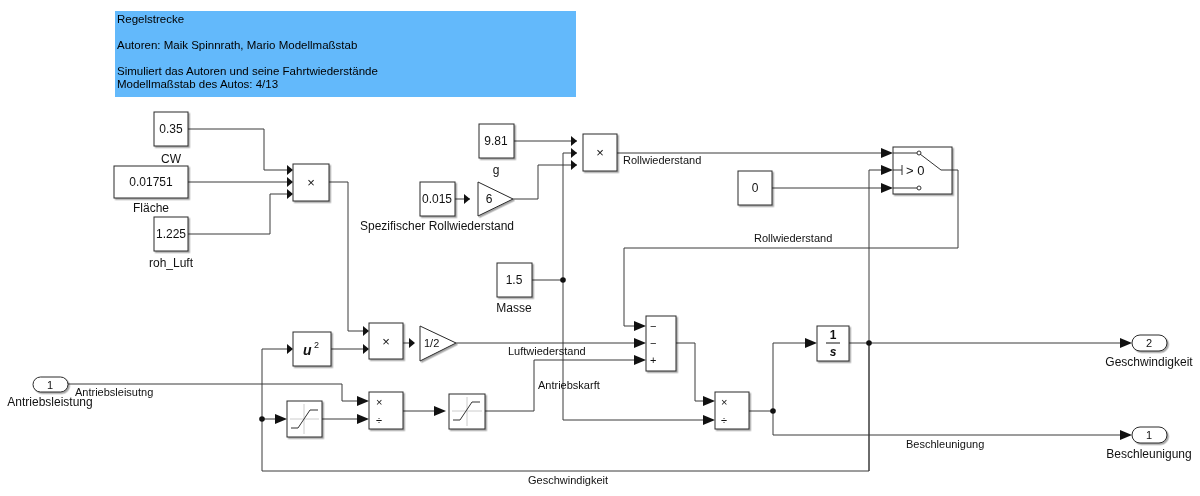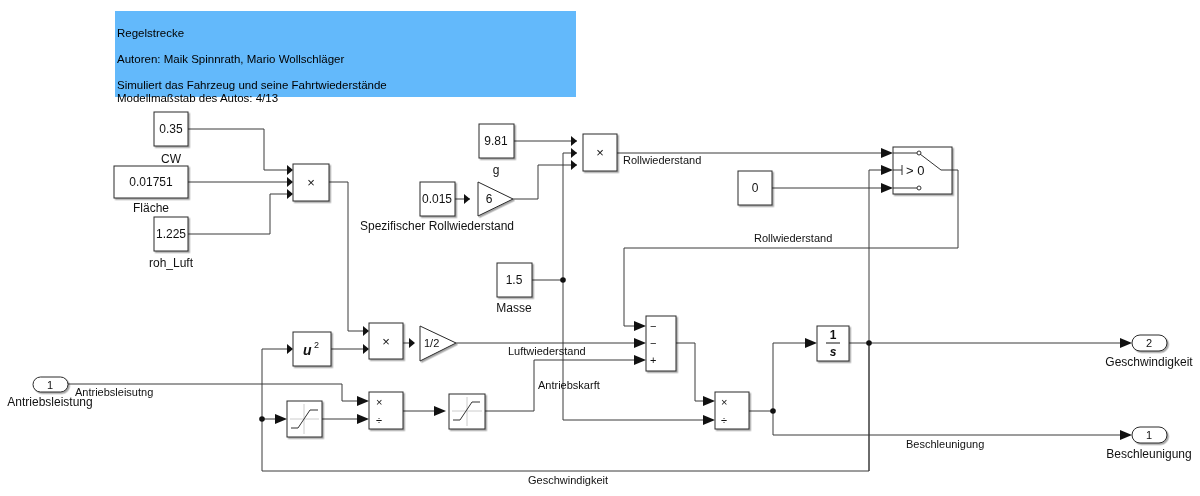--- a/index.html
+++ b/index.html
@@ -1,39 +1,39 @@
 <!DOCTYPE html>
 <html><head>
 <meta charset="utf-8">
 <style>
   html, body { margin:0; padding:0; background:#ffffff; }
   body { width:1200px; height:496px; position:relative; overflow:hidden;
          font-family:"Liberation Sans", sans-serif; }
   #canvas { position:absolute; left:0; top:0; width:1200px; height:496px; }
   .annot { position:absolute; left:115px; top:11px; width:461px; height:86px;
            background:#63b9fb; color:#000; font-size:11.5px; line-height:13px;
-           padding:16px 0 0 2px; box-sizing:border-box; }
+           padding:2px 0 0 2px; box-sizing:border-box; }
   .annot div { white-space:nowrap; }
   .annot .gap { height:13px; }
   svg text { font-family:"Liberation Sans", sans-serif; fill:#111; }
   .blk { fill:#ffffff; stroke:#2a2a2a; stroke-width:1; filter:url(#sh); }
   .wire { fill:none; stroke:#3a3a3a; stroke-width:1; }
   .arr { fill:#111; }
   .lbl { font-size:11px; }
   .bl { font-size:12px; }
 </style>
 </head>
 <body>
 
 <div class="annot">
   <div>Regelstrecke</div>
   <div class="gap"></div>
-  <div>Autoren: Maik Spinnrath, Mario Wollschläger</div>
+  <div>Autoren: Maik Spinnrath, Mario Modellmaßstab</div>
   <div class="gap"></div>
-  <div>Simuliert das Fahrzeug und seine Fahrtwiederstände</div>
+  <div>Simuliert das Autoren und seine Fahrtwiederstände</div>
   <div>Modellmaßstab des Autos: 4/13</div>
 </div>
 
 <svg id="canvas" width="1200" height="496" viewBox="0 0 1200 496">
   <defs>
     <filter id="sh" x="-10%" y="-10%" width="130%" height="130%">
       <feDropShadow dx="1.5" dy="1.5" stdDeviation="0.6" flood-color="#000" flood-opacity="0.35"></feDropShadow>
     </filter>
   </defs>
 

